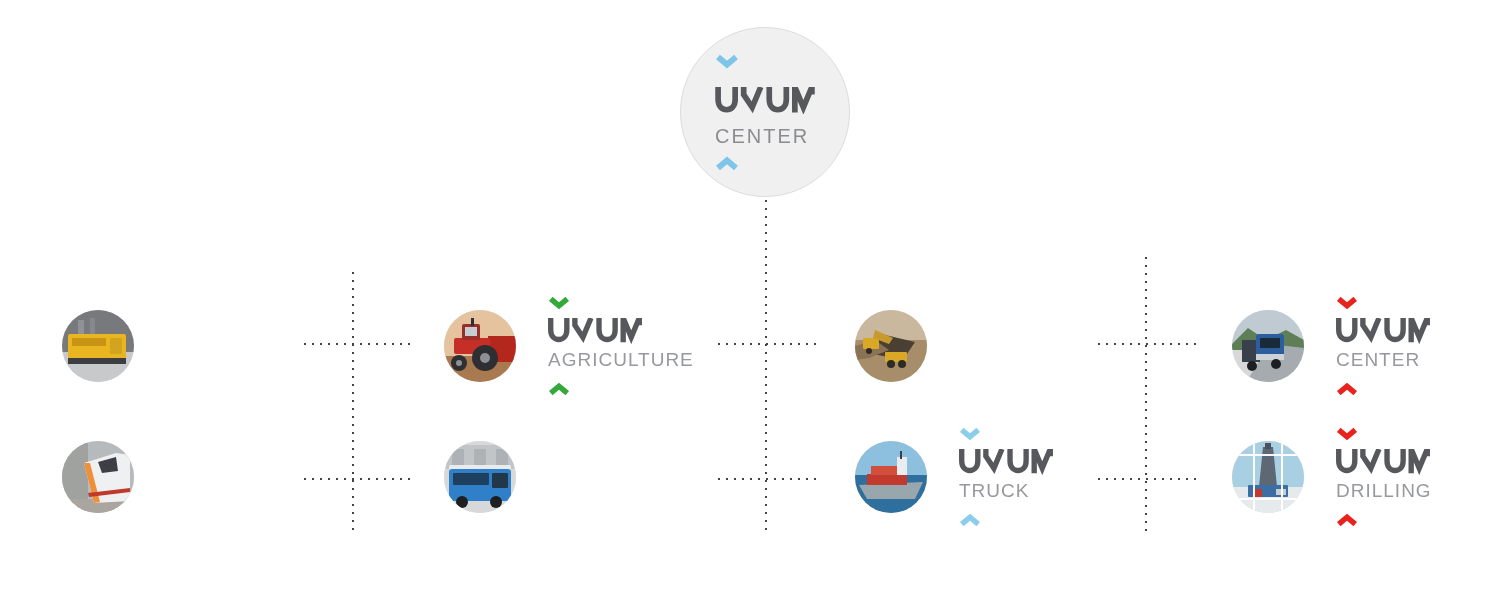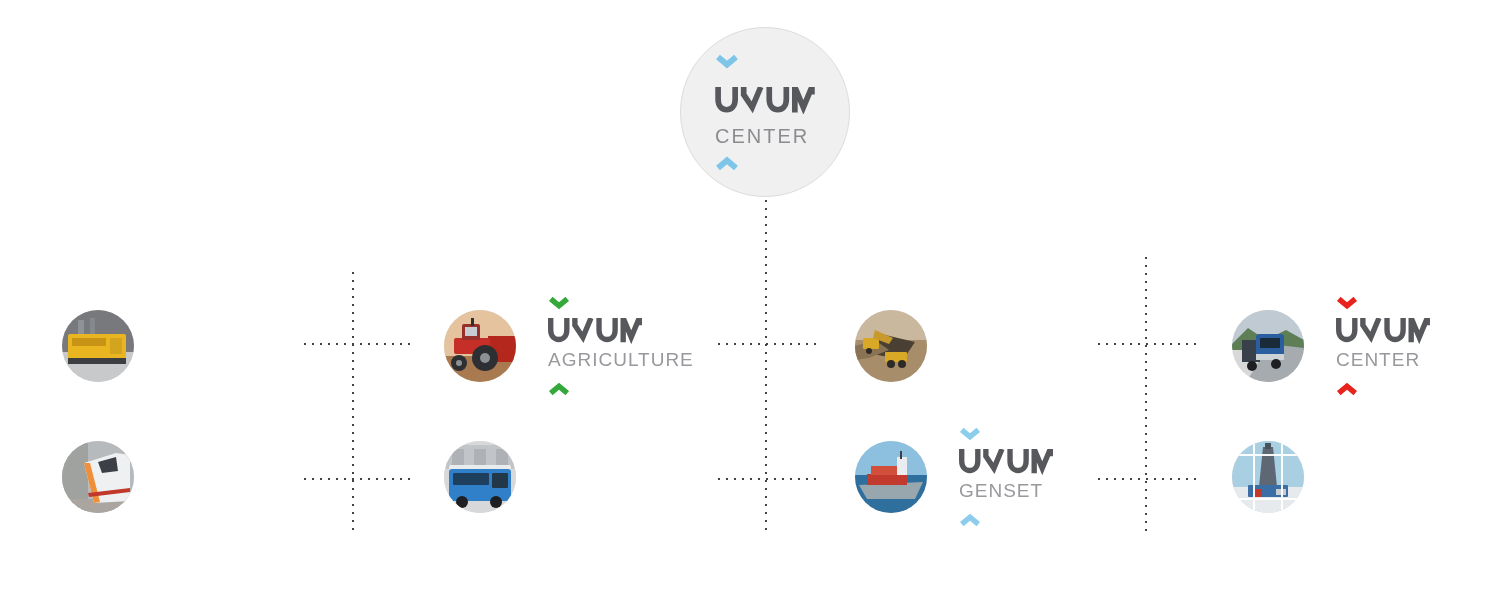--- a/index.html
+++ b/index.html
@@ -185,21 +185,21 @@
         <rect x="45" y="10" width="2" height="8" fill="#3c4046"></rect>
       </svg>
     </div>
     <div class="lockup">
       <svg class="chevron down" viewBox="0 0 24 15" stroke="#8ccdec">
           <use href="#unum-chev"></use>
         </svg>
       <svg class="wordmark" viewBox="0 0 105 28.5" role="img" aria-label="UNUM">
           <use href="#unum-mark"></use>
         </svg>
-      <div class="division-label">GENSET</div>
+      <div class="division-label">TRUCK</div>
       <svg class="chevron up" viewBox="0 0 24 15" stroke="#8ccdec">
           <use href="#unum-chev"></use>
         </svg>
     </div>
   </div>
 
   <div class="division" style="left:1232px;top:296px">
     <div class="photo">
       <svg viewBox="0 0 72 72" role="img" aria-label="blue semi truck on highway">
         <rect width="72" height="34" fill="#bfcad2"></rect>
@@ -236,15 +236,27 @@
         <rect x="33" y="2" width="6" height="6" fill="#4a535d"></rect>
         <rect x="16" y="44" width="40" height="12" rx="1" fill="#3a6ea5"></rect>
         <rect x="22" y="48" width="8" height="8" fill="#c0392b"></rect>
         <rect x="44" y="48" width="10" height="6" fill="#c9ced3"></rect>
         <rect x="21" width="2" height="72" fill="#ffffff" opacity="0.95"></rect>
         <rect x="49" width="2" height="72" fill="#ffffff" opacity="0.95"></rect>
         <rect y="13" width="72" height="2" fill="#ffffff" opacity="0.95"></rect>
         <rect y="57" width="72" height="2" fill="#ffffff" opacity="0.95"></rect>
       </svg>
     </div>
+    <div class="lockup">
+      <svg class="chevron down" viewBox="0 0 24 15" stroke="#e8231d">
+          <use href="#unum-chev"></use>
+        </svg>
+      <svg class="wordmark" viewBox="0 0 105 28.5" role="img" aria-label="UNUM">
+          <use href="#unum-mark"></use>
+        </svg>
+      <div class="division-label">DRILLING</div>
+      <svg class="chevron up" viewBox="0 0 24 15" stroke="#e8231d">
+          <use href="#unum-chev"></use>
+        </svg>
+    </div>
   </div>
 
 </div>
 
 </body></html>

